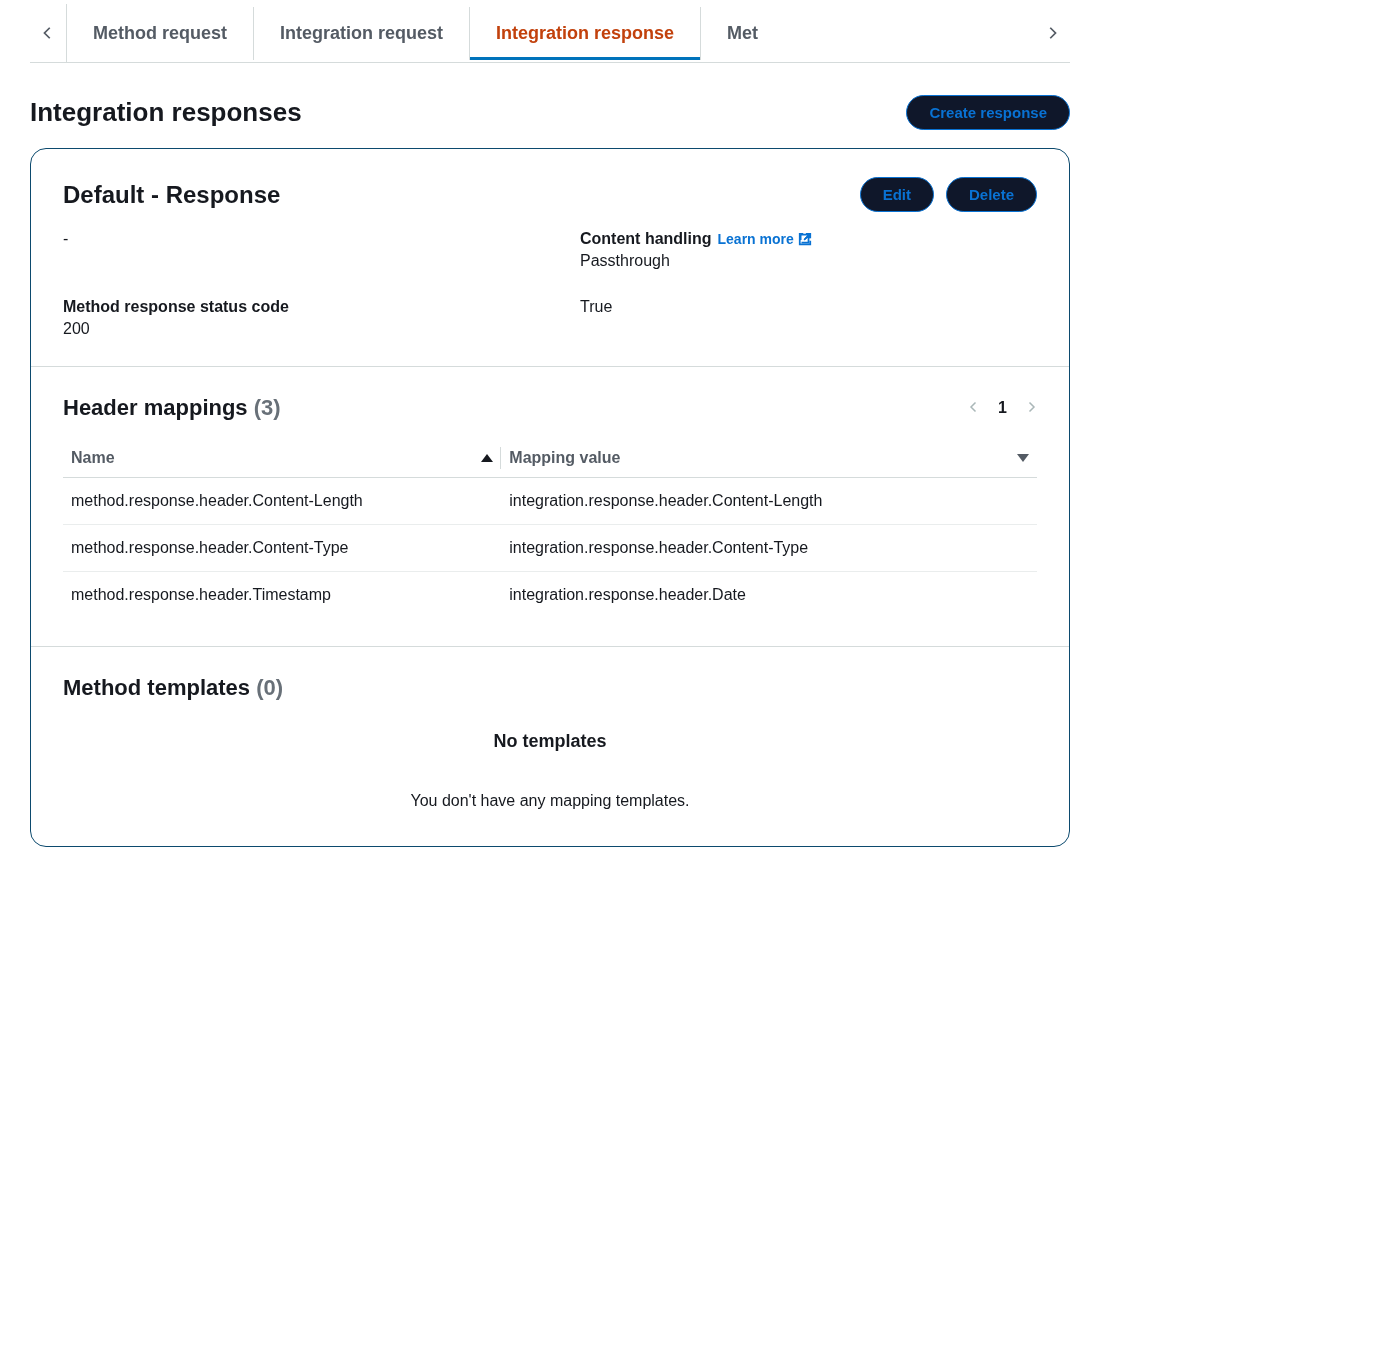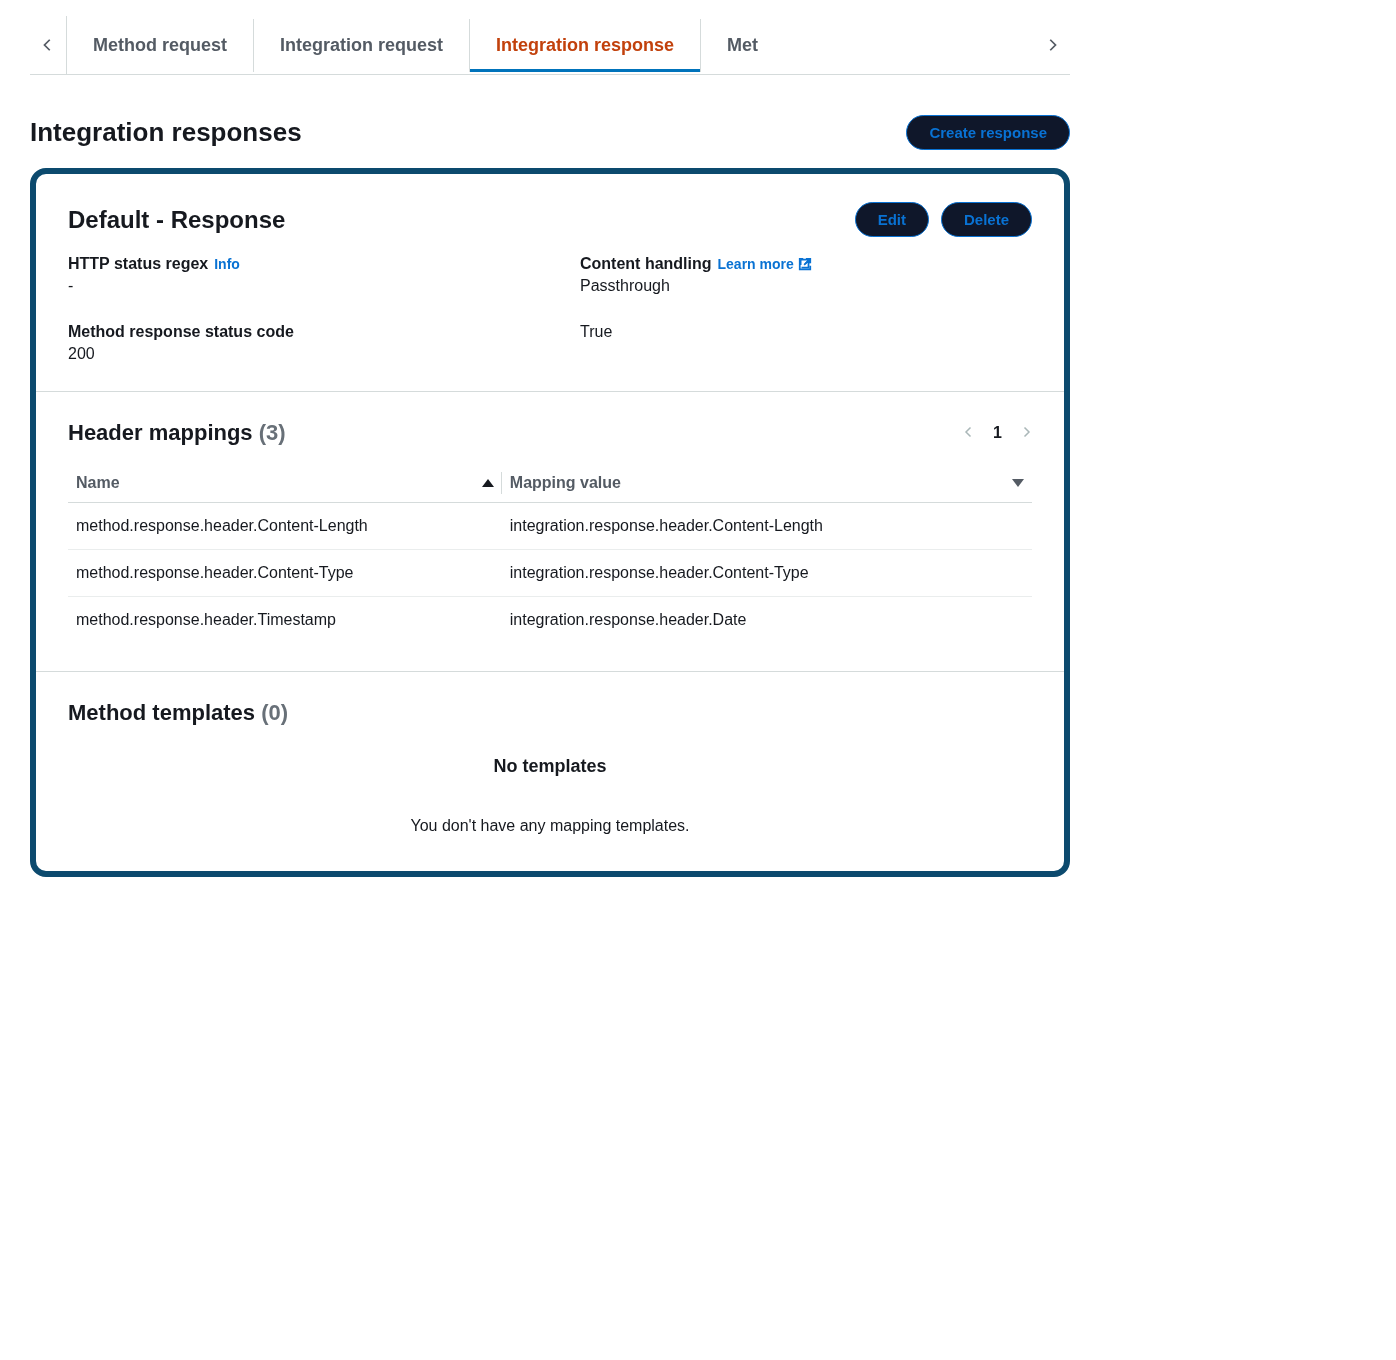--- a/index.html
+++ b/index.html
@@ -2,21 +2,21 @@
 <html><head>
   <meta charset="utf-8">
   <style>
     * { box-sizing: border-box; margin: 0; padding: 0; }
     body {
       font-family: "Amazon Ember", "Helvetica Neue", Arial, sans-serif;
       background: #fff;
       color: #16191f;
       font-size: 14px;
     }
-    .container { width: 1100px; margin: 0; padding: 16px 30px; }
+    .container { width: 1100px; margin: 0; padding: 4px 30px; }
 
     
     .tabs-wrapper {
       display: flex;
       align-items: center;
       border-bottom: 1px solid #d5dbdb;
       position: relative;
       padding: 0 0 0 0;
     }
     .tab-nav-arrow {
@@ -59,41 +59,41 @@
       width: 1px;
       height: 58px;
       background: #d5dbdb;
     }
 
     
     .page-header {
       display: flex;
       justify-content: space-between;
       align-items: center;
-      margin: 40px 0 18px;
+      margin: 32px 0 18px;
       gap: 47px;
     }
     .page-title {
       font-size: 26px;
       font-weight: 700;
     }
     .btn {
       border: 1px solid #0972d3;
       background: #0f172a;
       color: #0972d3;
       font-weight: 700;
       font-size: 15px;
       padding: 8px 22px;
       border-radius: 22px;
       cursor: pointer;
     }
 
     
     .card {
-      border: 6px solid #0c4a6e;
+      border: 1px solid #0c4a6e;
       border-radius: 16px;
       overflow: hidden;
     }
     .card-section {
       padding: 28px 32px;
     }
     .card-section.divider-top { border-top: 1px solid #d5dbdb; }
     .card-header {
       display: flex;
       justify-content: space-between;
@@ -253,24 +253,20 @@
       <div class="card-header">
         <div class="card-title">Default - Response</div>
         <div class="btn-group">
           <button class="btn">Edit</button>
           <button class="btn">Delete</button>
         </div>
       </div>
 
       <div class="detail-grid">
         <div class="detail-block">
-          <div class="label">
-            <span>HTTP status regex</span>
-            <span class="link">Info</span>
-          </div>
           <div class="value">-</div>
         </div>
 
         <div class="detail-block">
           <div class="label">
             <span>Content handling</span>
             <span class="link">
               <span>Learn more</span>
               <svg class="ext-icon" viewBox="0 0 16 16" fill="none" stroke="#0972d3" stroke-width="2">
                 <path d="M3 3 H9 M3 3 V9 M3 3 H3 M4 12 H12 V4 M7 9 L13 3 M9 3 H13 V7"></path>

